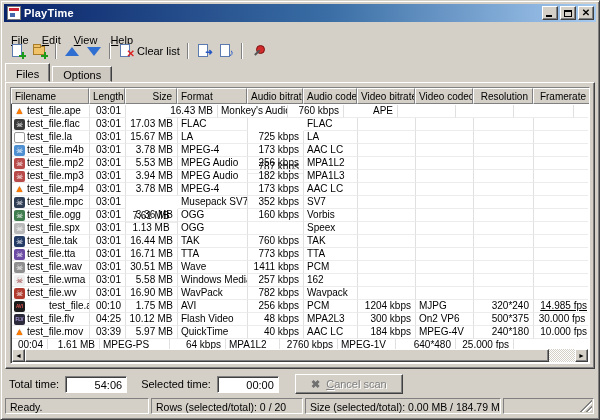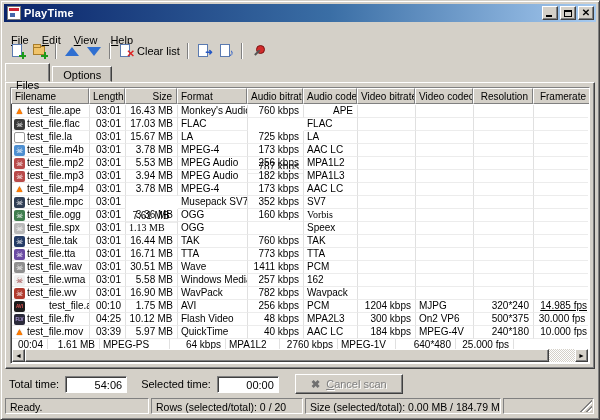--- a/index.html
+++ b/index.html
@@ -42,21 +42,21 @@
   .redx{position:absolute;right:-1px;bottom:0;color:#d22;font-size:10px;font-weight:bold;line-height:1;}
   .bluearrow{position:absolute;right:-1px;bottom:2px;color:#2457c5;font-size:9px;font-weight:bold;line-height:1;}
   .note{position:absolute;right:0;bottom:1px;color:#2457c5;font-size:10px;font-weight:bold;line-height:1;}
   .pin{position:absolute;left:2px;top:1px;width:12px;height:13px;}
   .pin:before{content:"";position:absolute;left:4px;top:1px;width:7px;height:7px;border-radius:50%;background:#d22a2a;border:1px solid #7a1515;}
   .pin:after{content:"";position:absolute;left:2px;top:8px;width:7px;height:1.5px;background:#555;transform:rotate(135deg);}
   
   .tabstrip{position:absolute;left:4px;top:63px;height:18px;display:flex;z-index:3;}
   .tab{height:18px;padding:2px 10px 0;font-size:11px;background:#d4d0c8;border:1px solid;border-color:#fff #404040 transparent #fff;
        box-shadow:inset -1px 0 0 #808080;margin-right:2px;position:relative;}
-  .tab.active{height:19px;top:-1px;padding-top:15px;z-index:4;}
+  .tab.active{height:19px;top:-1px;padding-top:4px;z-index:4;}
   .tab.inactive{height:16px;top:2px;background:#cdc9c1;}
   .tabpanel{position:absolute;left:4px;top:81px;right:4px;height:287px;background:#d4d0c8;
        border:1px solid;border-color:#fff #404040 #404040 #fff;box-shadow:inset -1px -1px 0 #808080;z-index:2;}
   
   .grid{position:absolute;left:4px;top:4px;right:4px;bottom:4px;background:#fff;
         border:1px solid;border-color:#808080 #fff #fff #808080;box-shadow:inset 1px 1px 0 #404040;overflow:hidden;}
   .ghead{display:flex;height:16px;background:#d4d0c8;}
   .hcell{flex:0 0 auto;height:16px;font-size:10px;padding:2px 4px 0 3px;background:#d4d0c8;
          border:1px solid;border-color:#fff #808080 #808080 #fff;overflow:hidden;white-space:nowrap;}
   .gbody{position:absolute;left:1px;top:17px;right:1px;bottom:14px;overflow:hidden;}
@@ -187,21 +187,21 @@
           <div class="hcell" style="width: 60px; text-align: right;">Resolution</div>
           <div class="hcell" style="width: 58px; text-align: right;">Framerate</div>
         </div>
       <div class="gbody" id="gbody">
           <div class="grow">
             <div class="gcell name" style="width: 78px; text-align: left;">
               <span class="ficon cone">▲</span>
               <span>test_file.ape</span>
             </div>
             <div class="gcell" style="width: 36px; text-align: right;">03:01</div>
-            <div class="gcell" style="width: 52px; text-align: right;">16.43 MB</div>
+            <div class="gcell" style="width: 52px; text-align: right; margin-left: 40px;">16.43 MB</div>
             <div class="gcell" style="width: 70px; text-align: left;">Monkey's Audio</div>
             <div class="gcell" style="width: 56px; text-align: right;">760 kbps</div>
             <div class="gcell" style="width: 54px; text-align: right;">APE</div>
             <div class="gcell" style="width: 58px; text-align: right;"></div>
             <div class="gcell" style="width: 58px; text-align: left;"></div>
             <div class="gcell" style="width: 60px; text-align: right;"></div>
             <div class="gcell" style="width: 58px; text-align: right;"></div>
           </div>
           <div class="grow">
             <div class="gcell name" style="width: 78px; text-align: left;">
@@ -310,33 +310,33 @@
           </div>
           <div class="grow">
             <div class="gcell name" style="width: 78px; text-align: left;">
               <span class="ficon" style="background: rgb(63, 125, 78); color: rgb(255, 255, 255);">☠</span>
               <span>test_file.ogg</span>
             </div>
             <div class="gcell" style="width: 36px; text-align: right;">03:01</div>
             <div class="gcell" style="width: 52px; text-align: right;">3.36 MB</div>
             <div class="gcell" style="width: 70px; text-align: left;">OGG</div>
             <div class="gcell" style="width: 56px; text-align: right;">160 kbps</div>
-            <div class="gcell" style="width: 54px; text-align: left; font-family: Liberation Serif, serif;">Vorbis</div>
+            <div class="gcell" style="width: 54px; text-align: left;">Vorbis</div>
             <div class="gcell" style="width: 58px; text-align: right;"></div>
             <div class="gcell" style="width: 58px; text-align: left;"></div>
             <div class="gcell" style="width: 60px; text-align: right;"></div>
             <div class="gcell" style="width: 58px; text-align: right;"></div>
           </div>
           <div class="grow">
             <div class="gcell name" style="width: 78px; text-align: left;">
               <span class="ficon" style="background: rgb(185, 185, 185); color: rgb(255, 255, 255);">☠</span>
               <span>test_file.spx</span>
             </div>
             <div class="gcell" style="width: 36px; text-align: right;">03:01</div>
-            <div class="gcell" style="width: 52px; text-align: left; font-family: Liberation Serif, serif;">1.13 MB</div>
+            <div class="gcell" style="width: 52px; text-align: center;">1.13 MB</div>
             <div class="gcell" style="width: 70px; text-align: left;">OGG</div>
             <div class="gcell" style="width: 56px; text-align: right;"></div>
             <div class="gcell" style="width: 54px; text-align: left;">Speex</div>
             <div class="gcell" style="width: 58px; text-align: right;"></div>
             <div class="gcell" style="width: 58px; text-align: left;"></div>
             <div class="gcell" style="width: 60px; text-align: right;"></div>
             <div class="gcell" style="width: 58px; text-align: right;"></div>
           </div>
           <div class="grow">
             <div class="gcell name" style="width: 78px; text-align: left;">

